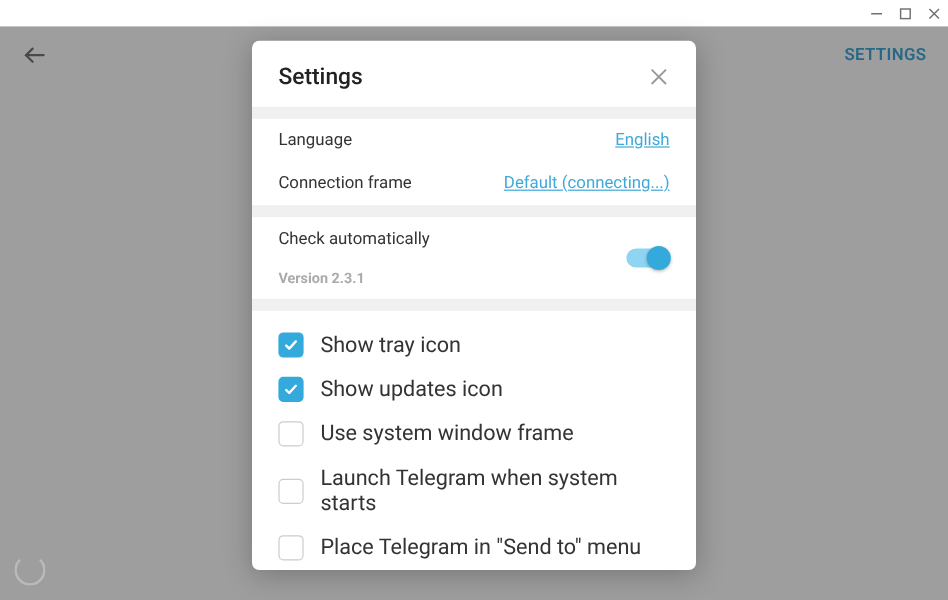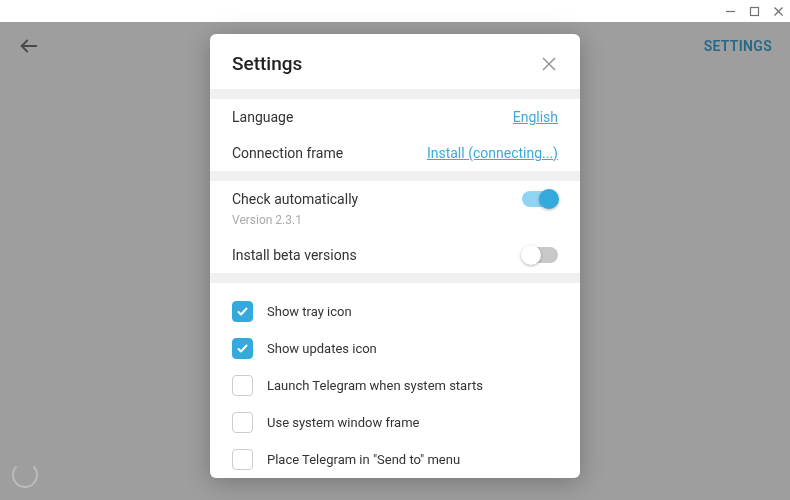--- a/index.html
+++ b/index.html
@@ -15,33 +15,33 @@
     .dim { position: absolute; top: 22px; left: 0; right: 0; bottom: 0; background: rgba(0,0,0,0.38); }
     
     .modal { position: absolute; top: 34px; left: 50%; transform: translateX(-50%); width: 370px; background: #fff; border-radius: 6px; box-shadow: 0 4px 24px rgba(0,0,0,0.25); overflow: hidden; }
     
     .modal-header { display: flex; align-items: center; justify-content: space-between; padding: 18px 22px 14px 22px; }
     .modal-title { font-size: 19px; font-weight: 500; color: #222; }
     .close-btn { color: #999; display: flex; }
     
     .divider-thick { height: 10px; background: #f0f0f0; }
     
-    .row { display: flex; align-items: flex-start; justify-content: space-between; padding: 10px 22px; font-size: 14px; color: #333; }
+    .row { display: flex; align-items: center; justify-content: space-between; padding: 10px 22px; font-size: 14px; color: #333; }
     .row-label { color: #333; }
     .row-value { color: #3ea9d9; text-decoration: underline; }
-    .row-sub { font-size: 12px; color: #aaa; margin-top: 6px; }
+    .row-sub { font-size: 12px; color: #aaa; margin-top: 18px; font-weight: bold; }
     
     .toggle { width: 36px; height: 16px; border-radius: 10px; position: relative; background: #c8c8c8; }
     .toggle-knob { width: 20px; height: 20px; border-radius: 50%; background: #fff; position: absolute; top: -2px; left: -1px; box-shadow: 0 1px 3px rgba(0,0,0,0.3); }
     .toggle.on { background: #8fd5f3; }
     .toggle.on .toggle-knob { left: auto; right: -1px; background: #34aadc; }
     
     .section { padding: 10px 0 0 0; }
     
-    .check-row { display: flex; align-items: center; gap: 14px; padding: 8px 22px; font-size: 13px; color: #333; }
+    .check-row { display: flex; align-items: center; gap: 14px; padding: 8px 22px; font-size: 18px; color: #333; }
     .checkbox { width: 21px; height: 21px; border-radius: 4px; border: 1.5px solid #ccc; display: flex; align-items: center; justify-content: center; flex-shrink: 0; }
     .checkbox.checked { background: #34aadc; border-color: #34aadc; }
     .checkbox.checked svg { display: block; }
     .checkbox svg { display: none; }
     
     .spinner { position: absolute; bottom: 12px; left: 12px; width: 26px; height: 26px; border: 2px solid #bbb; border-top-color: transparent; border-radius: 50%; }
   </style>
 </head>
 <body>
 
@@ -87,37 +87,31 @@
     </div>
   </div>
   <div class="divider-thick"></div>
 
   <div class="row">
     <span class="row-label">Language</span>
     <span class="row-value">English</span>
   </div>
   <div class="row">
     <span class="row-label">Connection frame</span>
-    <span class="row-value">Install (connecting...)</span>
+    <span class="row-value">Default (connecting...)</span>
   </div>
 
   <div class="divider-thick"></div>
 
   <div class="row">
     <div>
       <div class="row-label">Check automatically</div>
       <div class="row-sub">Version 2.3.1</div>
     </div>
     <div class="toggle on">
-        <div class="toggle-knob"></div>
-      </div>
-  </div>
-  <div class="row">
-    <span class="row-label">Install beta versions</span>
-    <div class="toggle">
         <div class="toggle-knob"></div>
       </div>
   </div>
 
   <div class="divider-thick"></div>
 
   <div class="section">
     <div class="check-row">
       <div class="checkbox checked">
           <svg width="13" height="13" viewBox="0 0 13 13">
@@ -129,25 +123,25 @@
     <div class="check-row">
       <div class="checkbox checked">
           <svg width="13" height="13" viewBox="0 0 13 13">
             <polyline points="2.5 7 5 9.5 10.5 3.5" fill="none" stroke="#fff" stroke-width="2" stroke-linecap="round" stroke-linejoin="round"></polyline>
           </svg>
         </div>
       <span>Show updates icon</span>
     </div>
     <div class="check-row">
       <div class="checkbox"></div>
-      <span>Launch Telegram when system starts</span>
+      <span>Use system window frame</span>
     </div>
     <div class="check-row">
       <div class="checkbox"></div>
-      <span>Use system window frame</span>
+      <span>Launch Telegram when system starts</span>
     </div>
     <div class="check-row">
       <div class="checkbox"></div>
       <span>Place Telegram in "Send to" menu</span>
     </div>
   </div>
 </div>
 
 <div class="spinner"></div>
 

